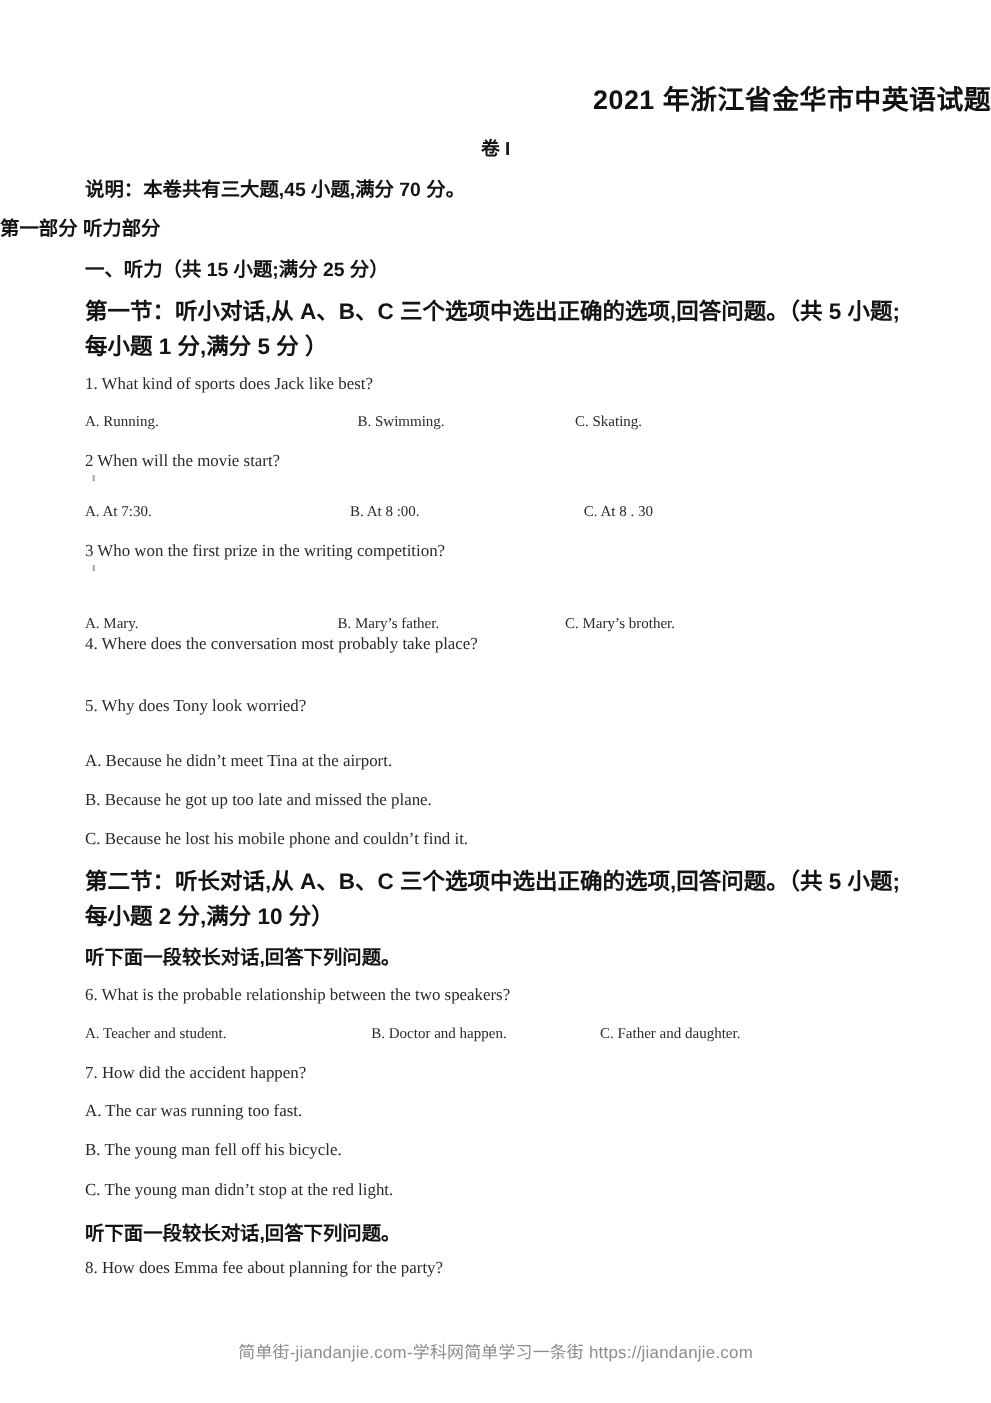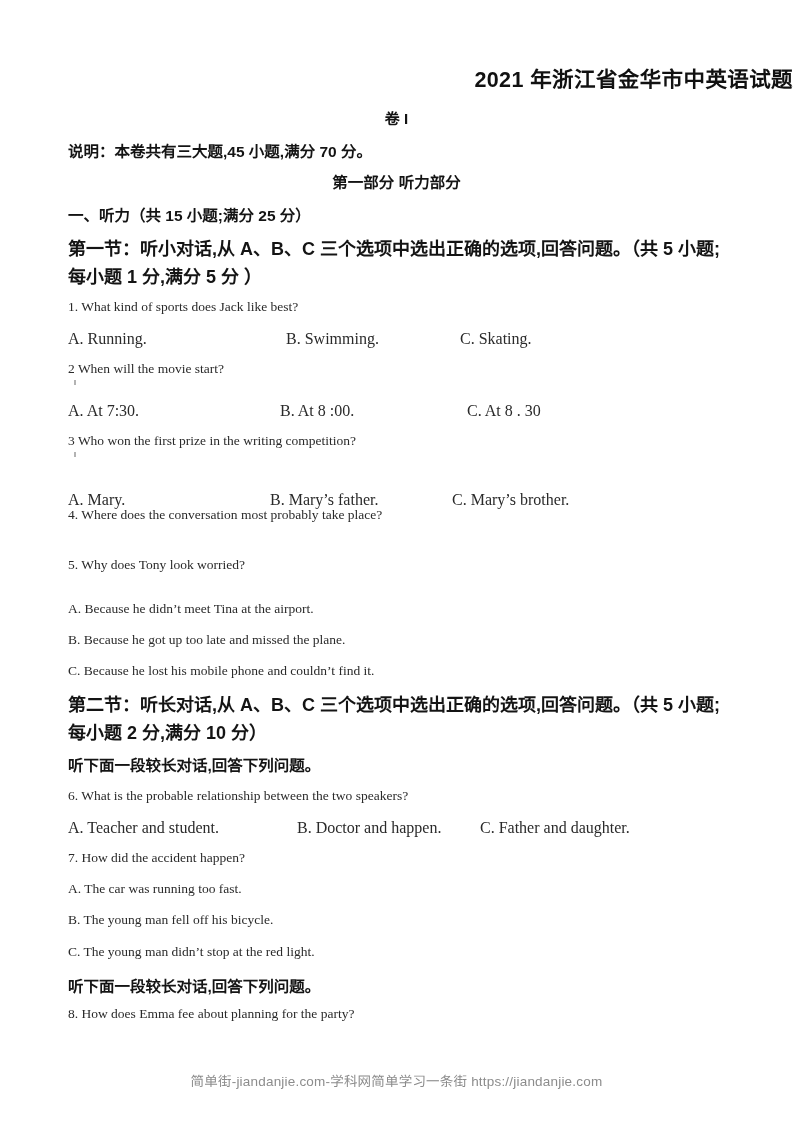--- a/index.html
+++ b/index.html
@@ -58,21 +58,20 @@
     font-family: "Liberation Sans", "DejaVu Sans", sans-serif;
     color: #141414;
     white-space: nowrap;
   }
 
   .part-heading {
     position: absolute;
     left: 0;
     right: 0;
     top: 170px;
-    text-align: center;
     font-weight: bold;
     font-size: 15.5px;
     font-family: "Liberation Sans", "DejaVu Sans", sans-serif;
     color: #141414;
   }
 
   .section-heading {
     position: absolute;
     left: 68px;
     font-weight: bold;
@@ -110,21 +109,21 @@
     font-family: "Liberation Serif", "DejaVu Serif", serif;
     color: #2a2a2a;
     white-space: nowrap;
   }
 
   .opt-row {
     position: absolute;
     left: 0;
     right: 0;
     height: 18px;
-    font-size: 16px;
+    font-size: 12px;
     font-family: "Liberation Serif", "DejaVu Serif", serif;
     color: #2a2a2a;
   }
   .opt {
     position: absolute;
     white-space: nowrap;
   }
 
   .opt-stack {
     position: absolute;

